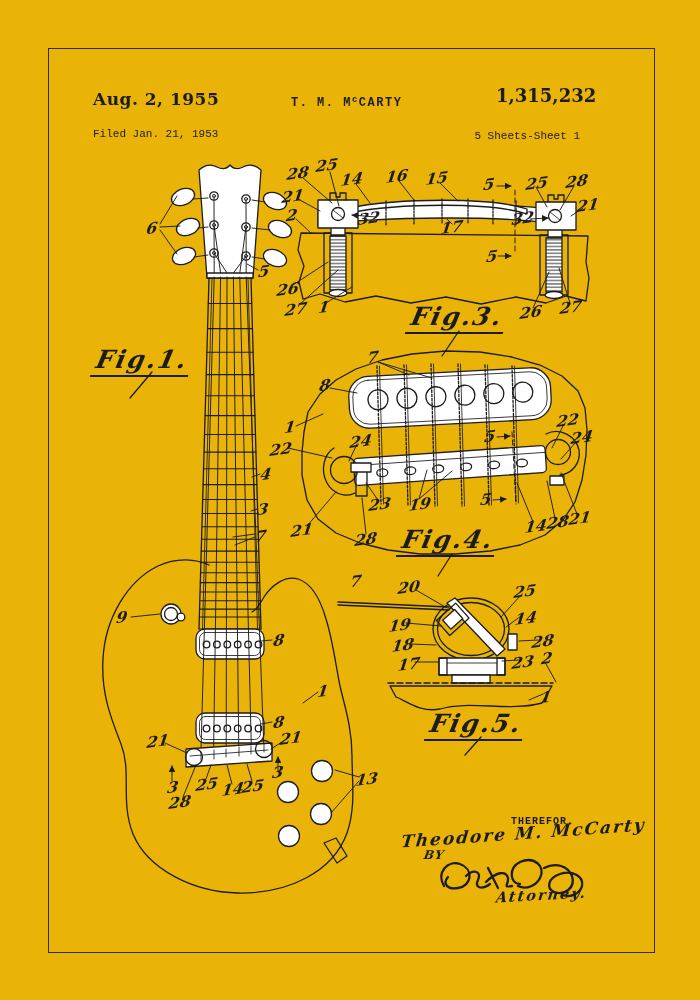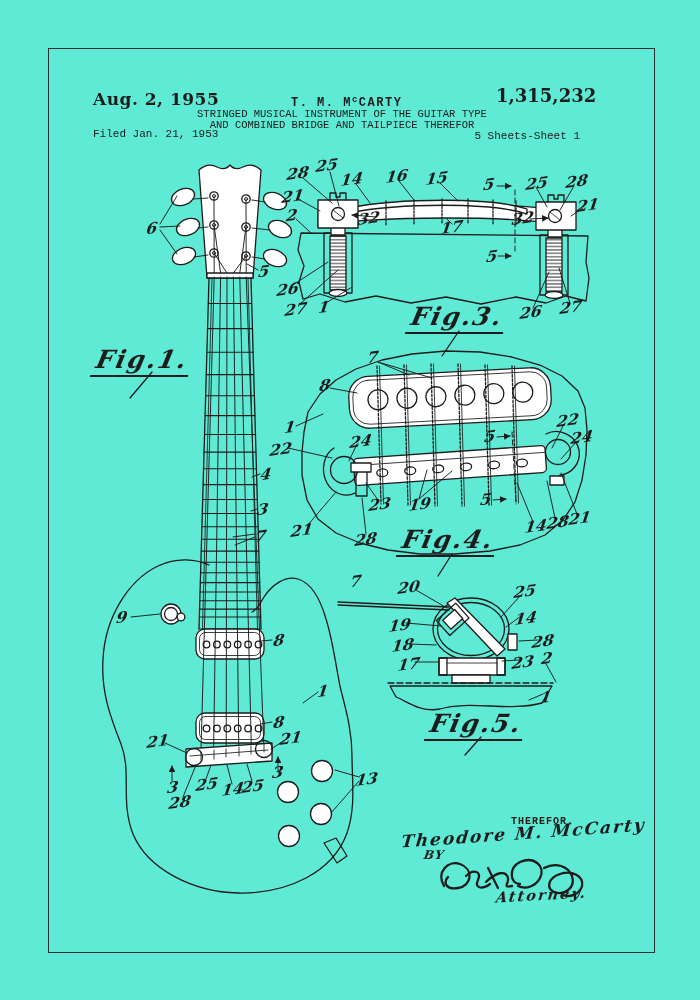--- a/index.html
+++ b/index.html
@@ -1,16 +1,16 @@
 <!DOCTYPE html>
 <html><head>
 <meta charset="utf-8">
 <style>
   html,body{margin:0;padding:0;background:#e9e9e7;}
-  .sheet{position:relative;width:700px;height:1000px;background:#5eead4;overflow:hidden;
+  .sheet{position:relative;width:700px;height:1000px;background:#eab308;overflow:hidden;
          font-family:"Liberation Mono",monospace;color:#1c1c1c;}
   .frame{position:absolute;left:48px;top:48px;width:605px;height:903px;border:1.6px solid #2e2e2e;}
   .abs{position:absolute;white-space:nowrap;}
   .date{left:93px;top:89px;font:700 17px "DejaVu Serif",serif;letter-spacing:.5px;}
   .name{left:291px;top:95px;font:700 12px "Liberation Mono",monospace;letter-spacing:1.5px;}
   .name .sup{vertical-align:4px;font-size:9px;}
   .patno{left:496px;top:85px;font:700 18px "DejaVu Serif",serif;}
   .t1{left:192px;top:108px;width:300px;text-align:center;font:10.5px/1.15 "Liberation Mono",monospace;}
   .t2{left:192px;top:119px;width:300px;text-align:center;font:10.5px/1.15 "Liberation Mono",monospace;}
   .filed{left:93px;top:128px;font:11px "Liberation Mono",monospace;}
@@ -34,22 +34,20 @@
 </style>
 </head>
 <body>
 
 <div class="sheet">
   <div class="frame"></div>
 
   <span class="abs date">Aug. 2, 1955</span>
   <span class="abs name"><span>T. M. M</span><span class="sup">c</span><span>CARTY</span></span>
   <span class="abs patno">1,315,232</span>
-  <span class="abs t1">STRINGED MUSICAL INSTRUMENT OF THE GUITAR TYPE</span>
-  <span class="abs t2">AND COMBINED BRIDGE AND TAILPIECE THEREFOR</span>
   <span class="abs filed">Filed Jan. 21, 1953</span>
   <span class="abs sheetno">5 Sheets-Sheet 1</span>
 
   <svg class="art" width="700" height="1000" viewBox="0 0 700 1000">
     <defs>
       <pattern id="hatchA" patternUnits="userSpaceOnUse" width="7" height="7">
         <path d="M0,7 L7,0" stroke="#1c1c1c" stroke-width="1"></path>
       </pattern>
       <pattern id="hatchB" patternUnits="userSpaceOnUse" width="6" height="6">
         <path d="M0,0 L6,6" stroke="#1c1c1c" stroke-width="1"></path>

